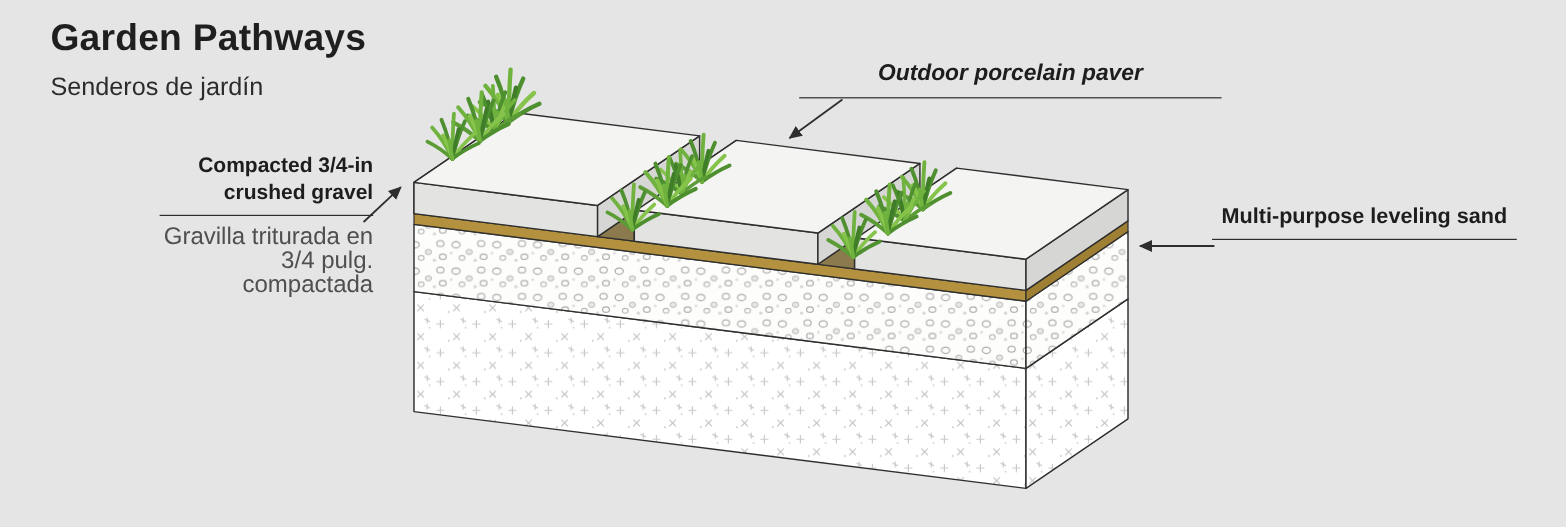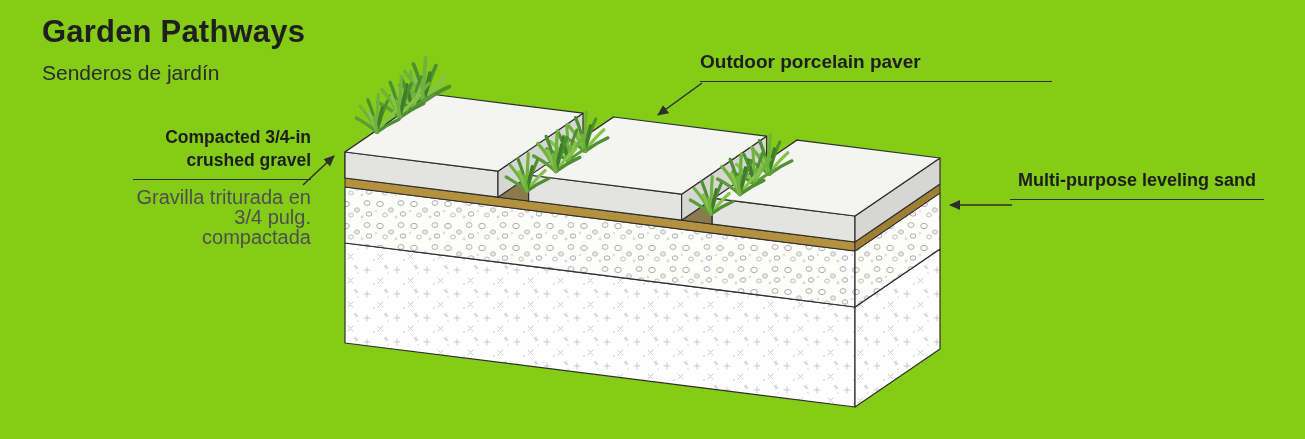--- a/index.html
+++ b/index.html
@@ -1,27 +1,27 @@
 <!DOCTYPE html>
 <html><head>
 <meta charset="utf-8">
 <style>
   html,body{margin:0;padding:0;background:#ffffff;}
   .canvas{
-    position:relative;width:1305px;height:439px;background:#84cc16;overflow:hidden;
+    position:relative;width:1305px;height:439px;background:#e5e5e5;overflow:hidden;
     font-family:"Liberation Sans",sans-serif;color:#1d1d1d;
   }
   .canvas svg.illu{position:absolute;left:0;top:0;width:1305px;height:439px;display:block;}
   .brand{position:absolute;left:42px;top:14px;}
   .brand .title{font-size:31px;font-weight:600;color:#1f1f1f;letter-spacing:.2px;line-height:36px;}
   .brand .subtitle{font-size:21px;font-weight:400;color:#2b2b2b;margin-top:10px;line-height:26px;}
   .callout{position:absolute;}
   .callout .t{font-weight:700;color:#1d1d1d;border-bottom:1.6px solid #2e2e2e;padding-bottom:7px;}
   .callout .s{color:#4f4f4f;padding-top:7px;}
-  .callout.paver{left:700px;top:50px;width:352px;}
+  .callout.paver{left:666px;top:50px;width:352px;text-align:center;font-style:italic;}
   .callout.paver .t{font-size:19px;line-height:24px;}
   .callout.paver .s{font-size:15.5px;line-height:20px;}
   .callout.gravel{left:133px;top:126px;width:178px;text-align:right;}
   .callout.gravel .t{font-size:17.5px;line-height:23px;}
   .callout.gravel .s{font-size:20px;line-height:20px;}
   .callout.sand{left:1010px;top:168px;width:254px;text-align:center;}
   .callout.sand .t{font-size:18px;line-height:24px;}
   .callout.sand .s{font-size:15.5px;line-height:20px;}
 </style>
 </head>

